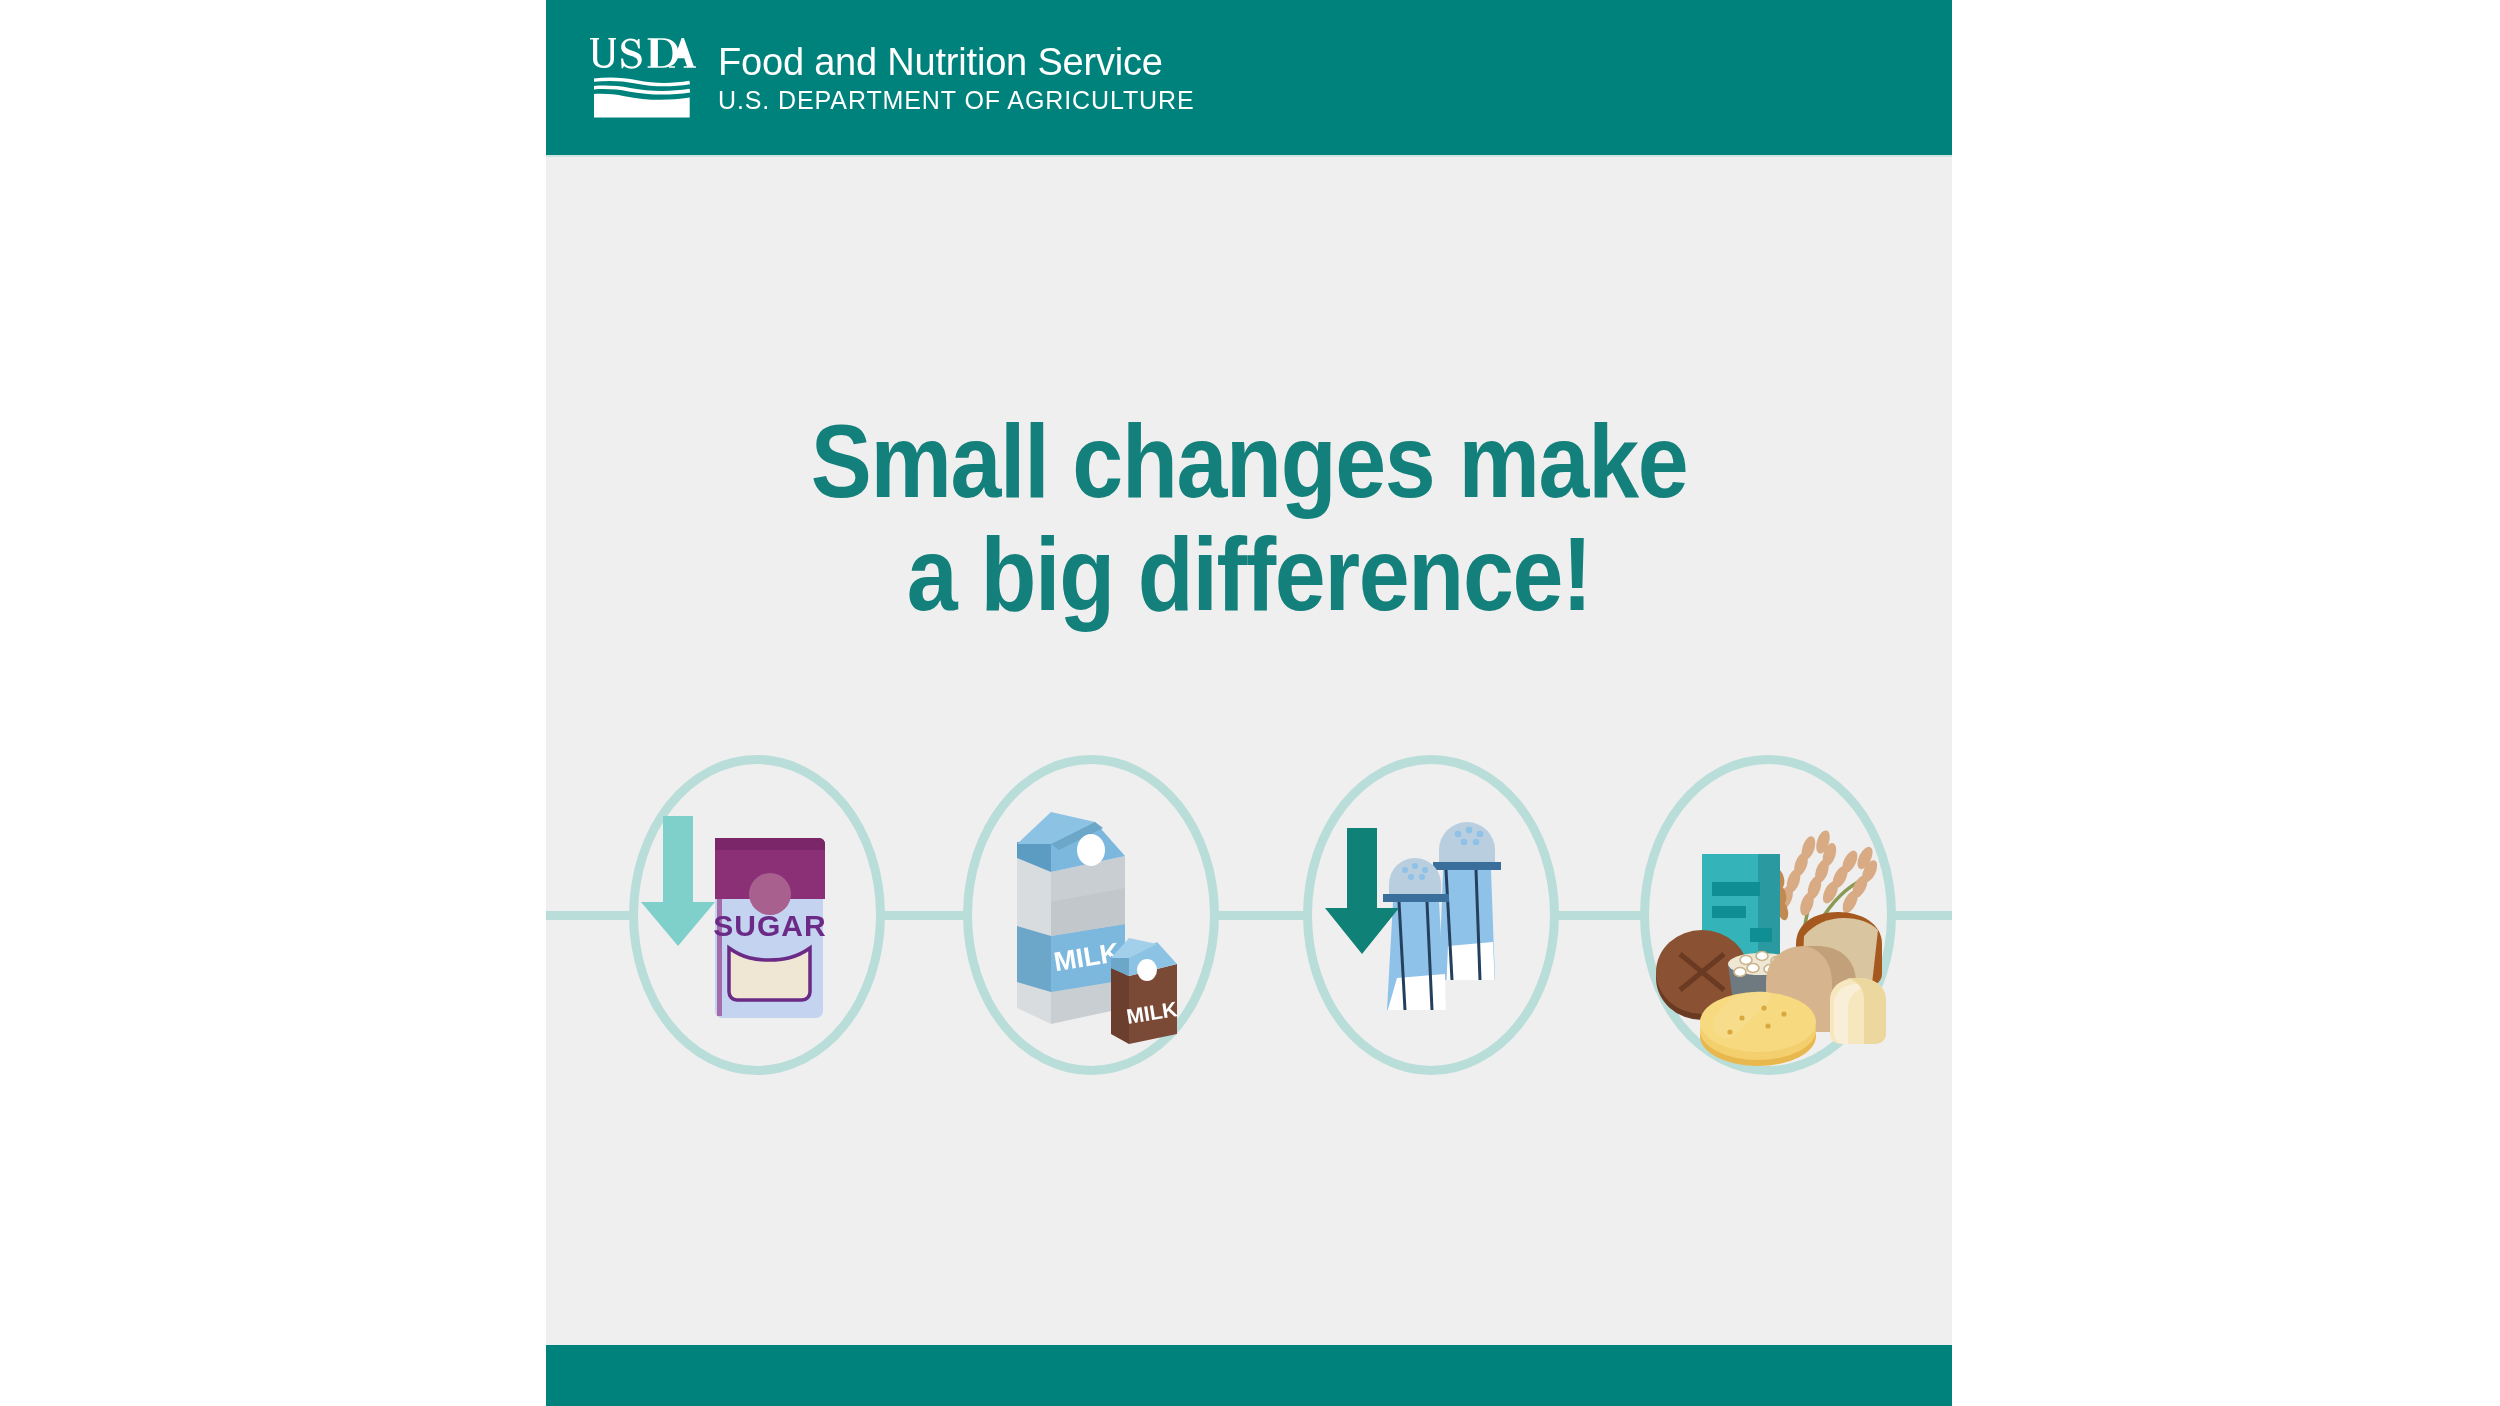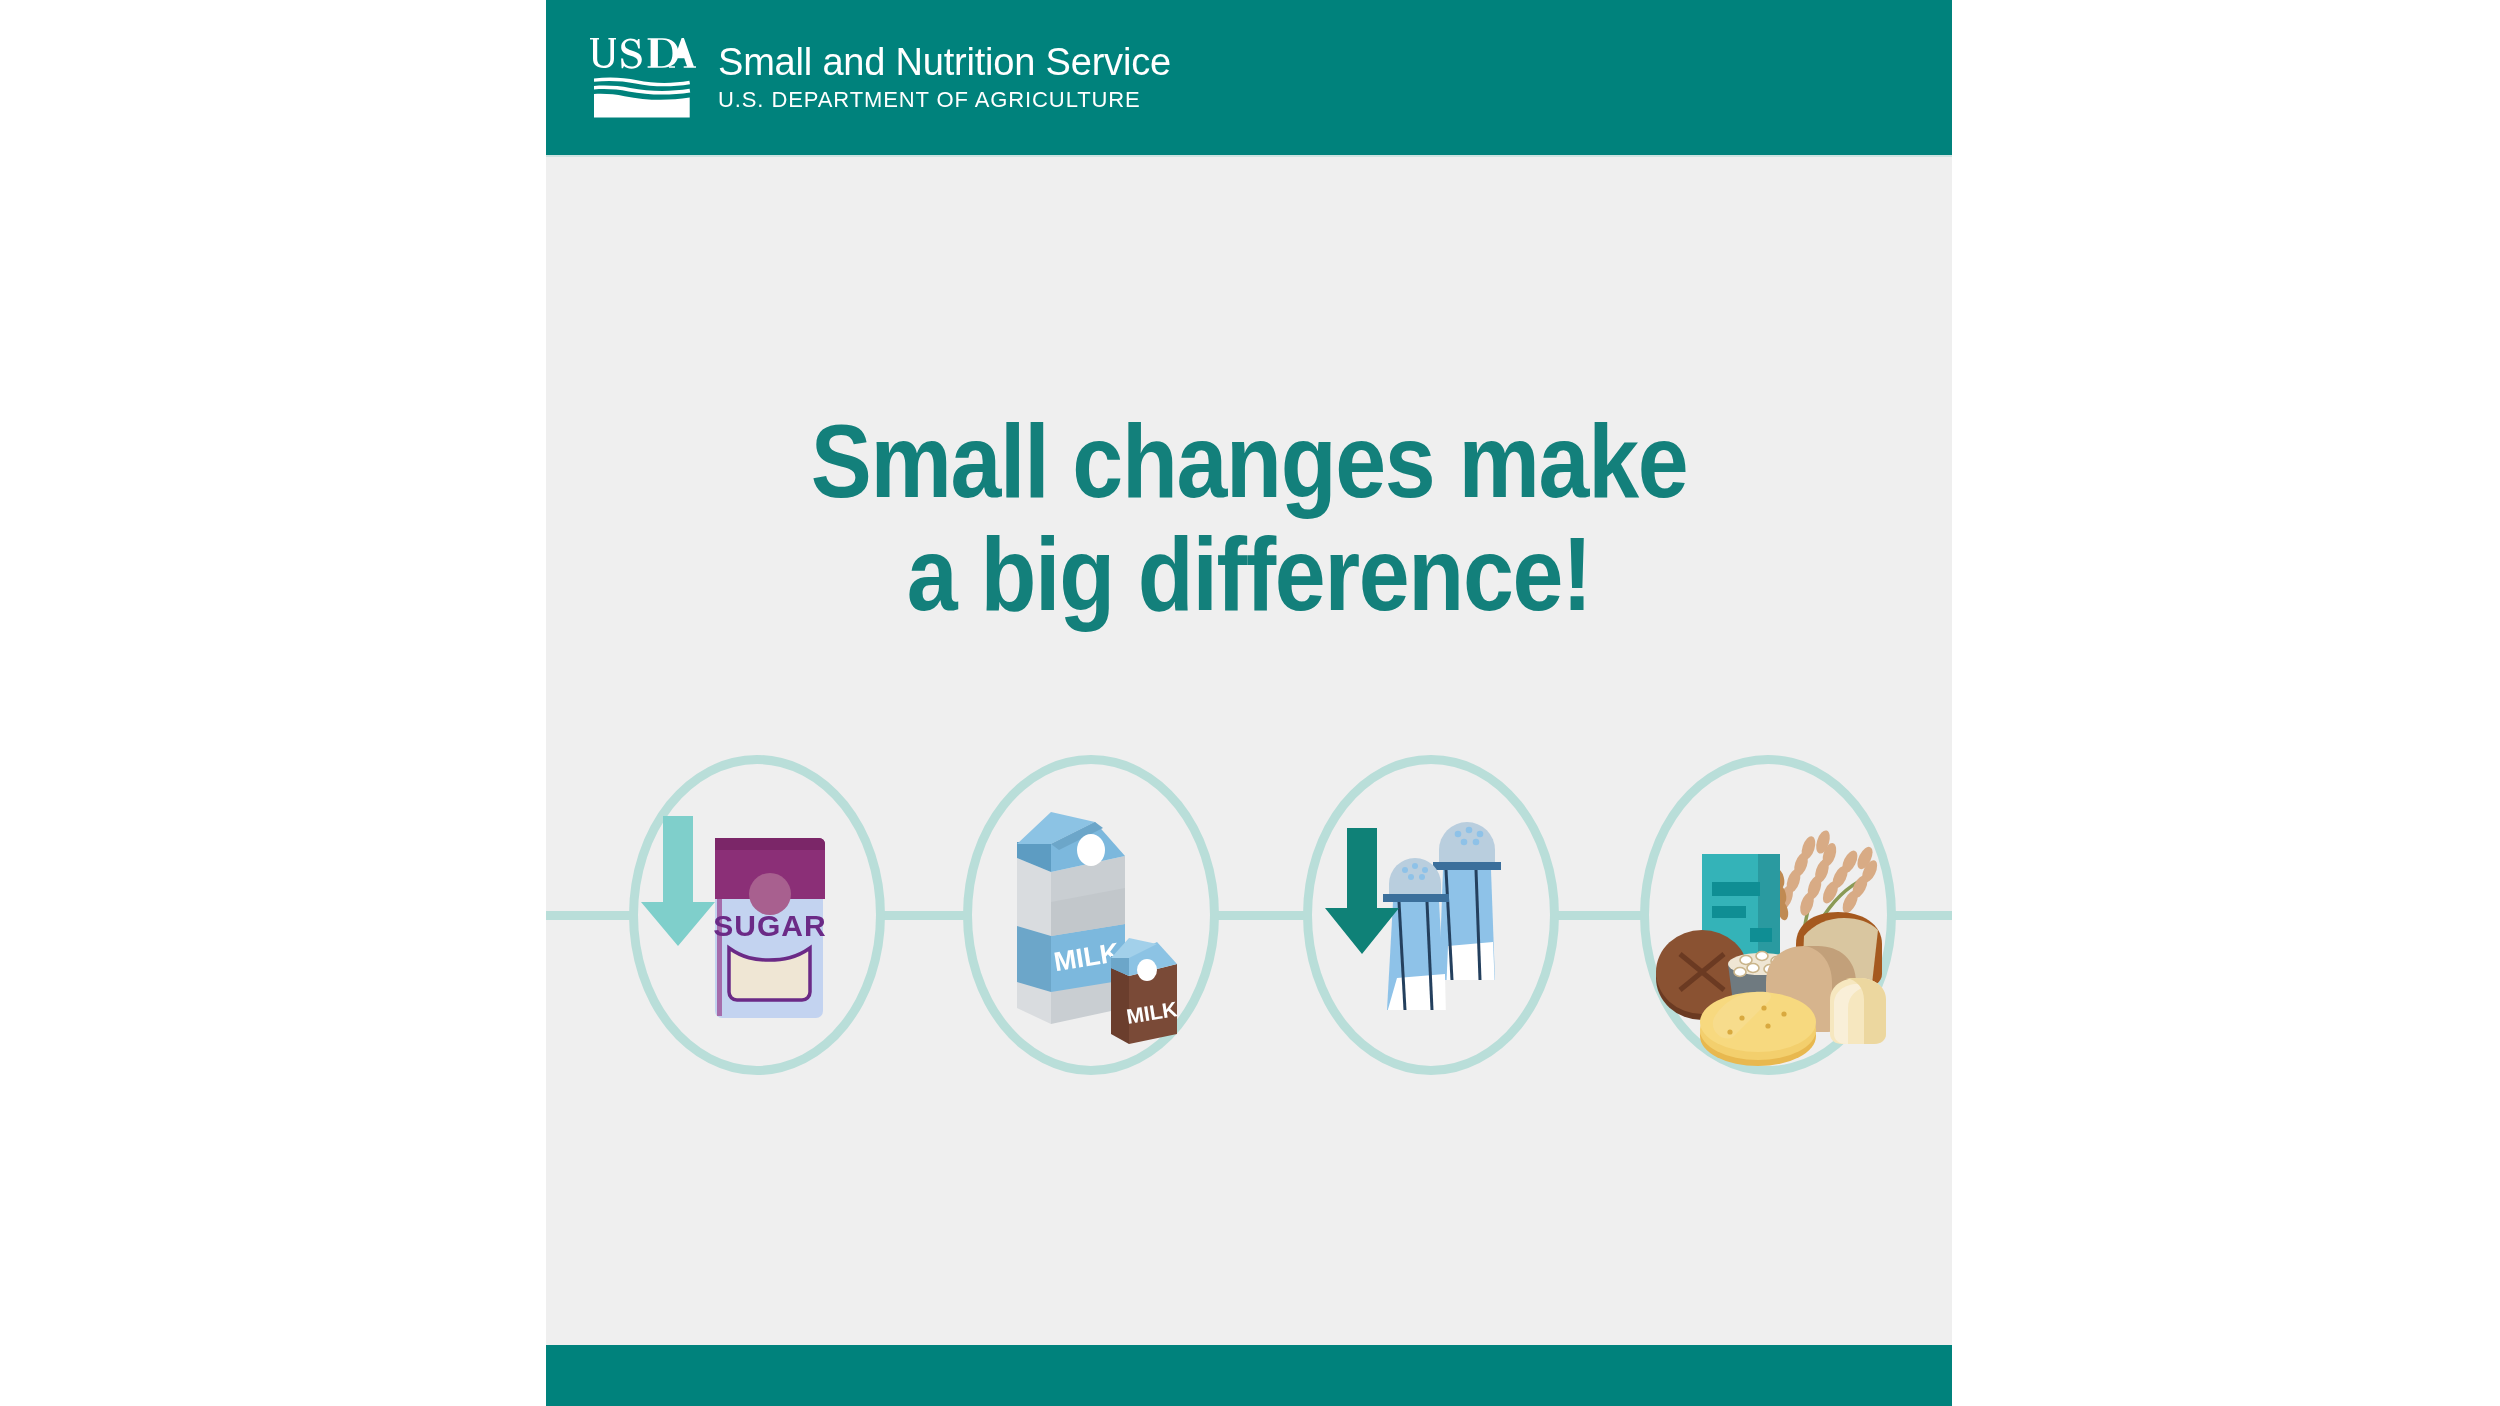--- a/index.html
+++ b/index.html
@@ -23,21 +23,21 @@
   #usda-logo {
     margin-left:42px; width:108px; height:88px; position:relative; flex:0 0 auto;
   }
   #usda-logo svg { display:block; width:108px; height:88px; }
   #agency-block { margin-left:22px; padding-bottom:2px; }
   #agency-name {
     color:#ffffff; font-size:38px; font-weight:400; letter-spacing:-0.2px;
     line-height:44px; white-space:nowrap;
   }
   #dept-name {
-    color:#ffffff; font-size:22px; font-weight:400; letter-spacing:0.9px;
+    color:#ffffff; font-size:25px; font-weight:400; letter-spacing:0.9px;
     line-height:26px; margin-top:3px; white-space:nowrap;
   }
 
   
   #headline {
     position:absolute; left:0; top:405px; width:1406px;
     text-align:center; color:#13807b;
     font-family:"Liberation Sans Narrow","Liberation Sans", sans-serif;
     font-weight:700; font-size:104px; line-height:113px;
     letter-spacing:-1.5px;
@@ -106,21 +106,21 @@
 
           <g fill="#ffffff">
             <path d="M6 44.4c14.5-1.4 29-1.1 43.2 1.8 17.2 3.5 34.4 3.5 52.2.6l.6 3.4c-18.6 3-36.5 2.9-54.4-.7C34.4 46.8 20.2 46.4 6 47.7v-3.3z"></path>
             <path d="M6 52c12.1-.9 24.2-.2 36.2 2 19.6 3.6 39.3 3.9 59.4.8l.6 3.6c-20.9 3.2-41.4 2.8-61.7-1C29 55.3 17.4 54.6 6 55.5V52z"></path>
             <path d="M6 60c10.2-.6 20.4.2 30.5 2.2 21.4 4.3 43 4.8 65.2 1.4v19.9H6V60z"></path>
           </g>
         </svg>
       </div>
 
       <div id="agency-block">
-        <div id="agency-name">Small and Nutrition Service</div>
+        <div id="agency-name">Food and Nutrition Service</div>
         <div id="dept-name">U.S. DEPARTMENT OF AGRICULTURE</div>
       </div>
     </div>
     <div id="panel-hairline"></div>
 
     <h1 id="headline">
       <span class="l1">Small changes make</span>
       <span class="l2">a big difference!</span>
     </h1>
 

